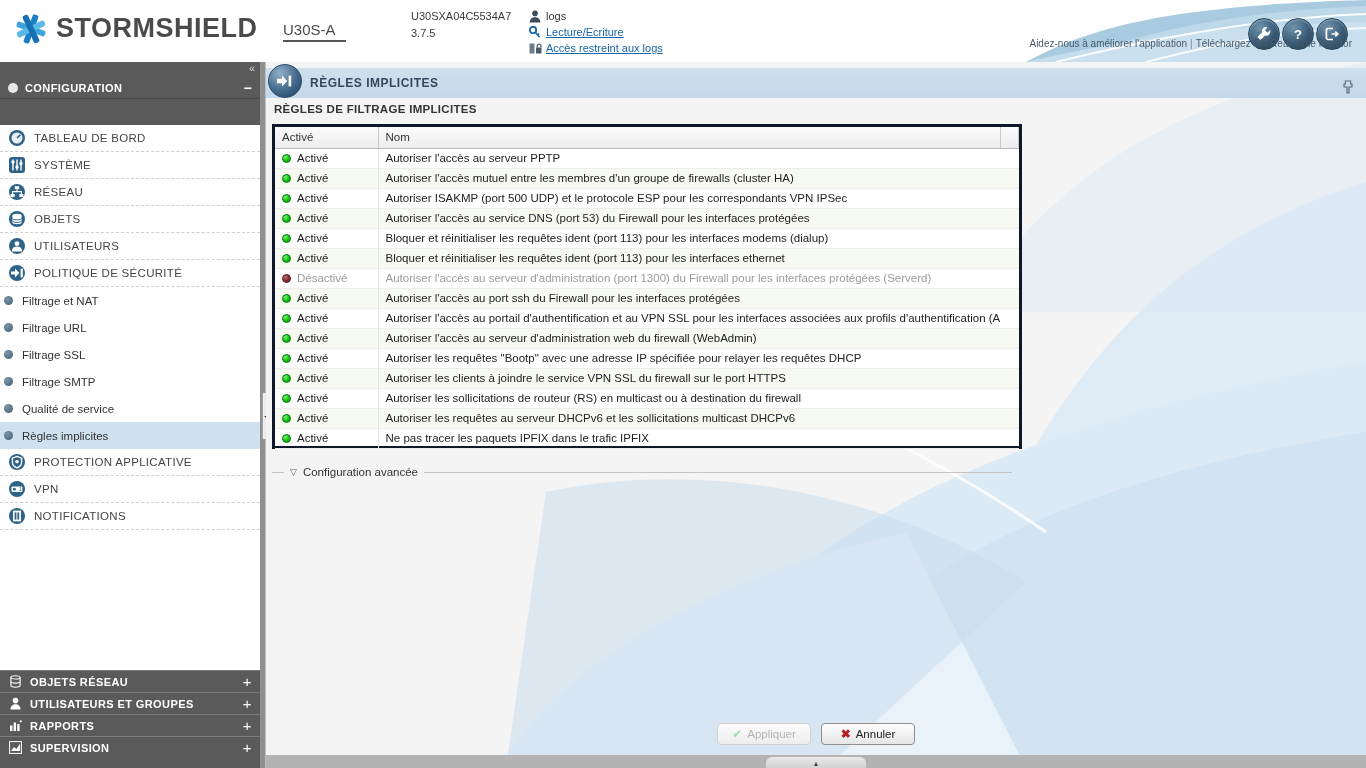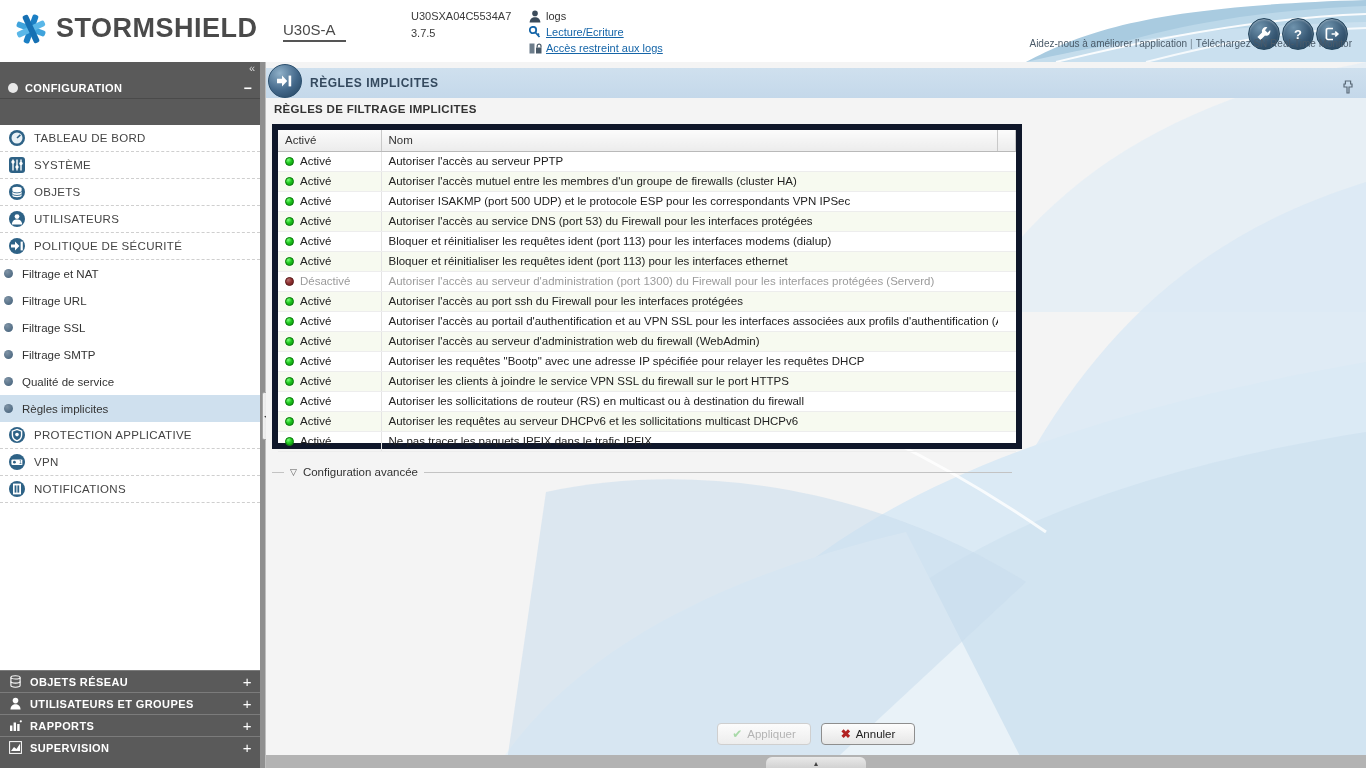--- a/index.html
+++ b/index.html
@@ -214,21 +214,21 @@
 
   #section-label {
     position: absolute; left: 8px; top: 41px;
     font-size: 11.5px; font-weight: bold; color: #333; letter-spacing: .3px;
   }
 
   
   #rules-panel {
     position: absolute; left: 6px; top: 62px;
     width: 750px; height: 325px;
-    border: 6px solid #0f172a; background: #fff;
+    border: 3px solid #0f172a; background: #fff;
   }
   table.rules { width: 100%; border-collapse: collapse; table-layout: fixed; }
   table.rules th {
     height: 21px; background: linear-gradient(to bottom,#fbfbfb,#ececec);
     border-right: 1px solid #c9c9c9; border-bottom: 1px solid #b9b9b9;
     font-size: 11.5px; font-weight: normal; color: #333;
     text-align: left; padding-left: 7px;
   }
   table.rules td {
     height: 20px; font-size: 11.5px; color: #222;
@@ -416,20 +416,32 @@
             <rect x="1" y="1" width="16" height="16" rx="3" fill="#2e6286"></rect>
             <path d="M5,3.5 V14.5 M9,3.5 V14.5 M13,3.5 V14.5" stroke="#fff" stroke-width="1.4"></path>
             <circle cx="5" cy="6" r="1.7" fill="#fff"></circle>
             <circle cx="9" cy="11" r="1.7" fill="#fff"></circle>
             <circle cx="13" cy="7.5" r="1.7" fill="#fff"></circle>
           </svg>
       </span>
       <span>SYSTÈME</span>
     </div>
 
+    <div class="menu-top">
+      <span class="mi">
+        <svg width="18" height="18" viewBox="0 0 18 18">
+            <circle cx="9" cy="9" r="8" fill="#2e6286"></circle>
+            <rect x="6.8" y="3.2" width="4.4" height="3" fill="#fff"></rect>
+            <rect x="2.6" y="11" width="4" height="3" fill="#fff"></rect>
+            <rect x="11.4" y="11" width="4" height="3" fill="#fff"></rect>
+            <path d="M9,6.2 V8.6 M4.6,11 V8.6 H13.4 V11" stroke="#fff" stroke-width="1.1" fill="none"></path>
+          </svg>
+      </span>
+      <span>RÉSEAU</span>
+    </div>
 
     <div class="menu-top">
       <span class="mi">
         <svg width="18" height="18" viewBox="0 0 18 18">
             <circle cx="9" cy="9" r="8" fill="#2e6286"></circle>
             <ellipse cx="9" cy="5.4" rx="4.6" ry="1.7" fill="#fff"></ellipse>
             <path d="M4.4,5.4 V12.6 a4.6,1.7 0 0 0 9.2,0 V5.4" fill="#fff"></path>
             <path d="M4.4,8.2 a4.6,1.7 0 0 0 9.2,0 M4.4,10.8 a4.6,1.7 0 0 0 9.2,0" stroke="#2e6286" stroke-width="0.9" fill="none"></path>
           </svg>
       </span>

